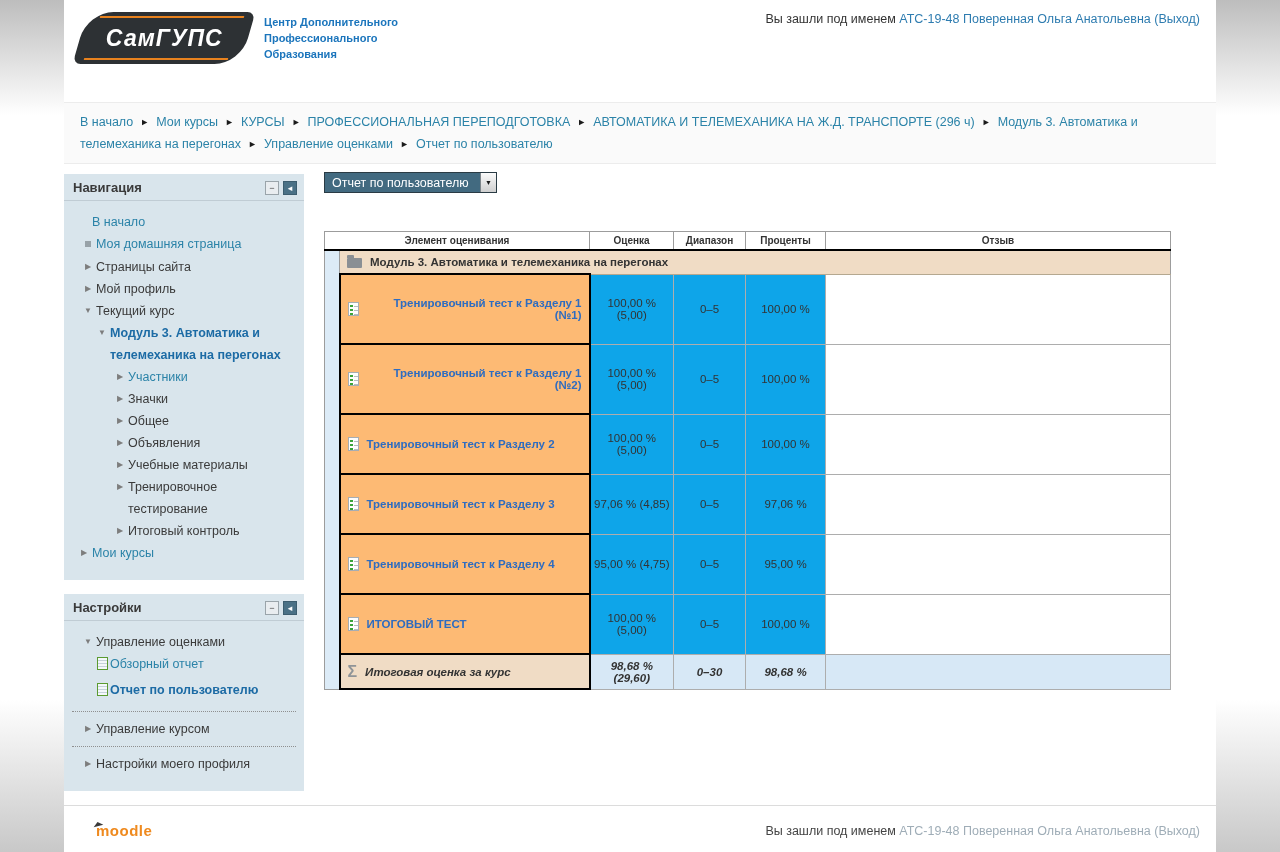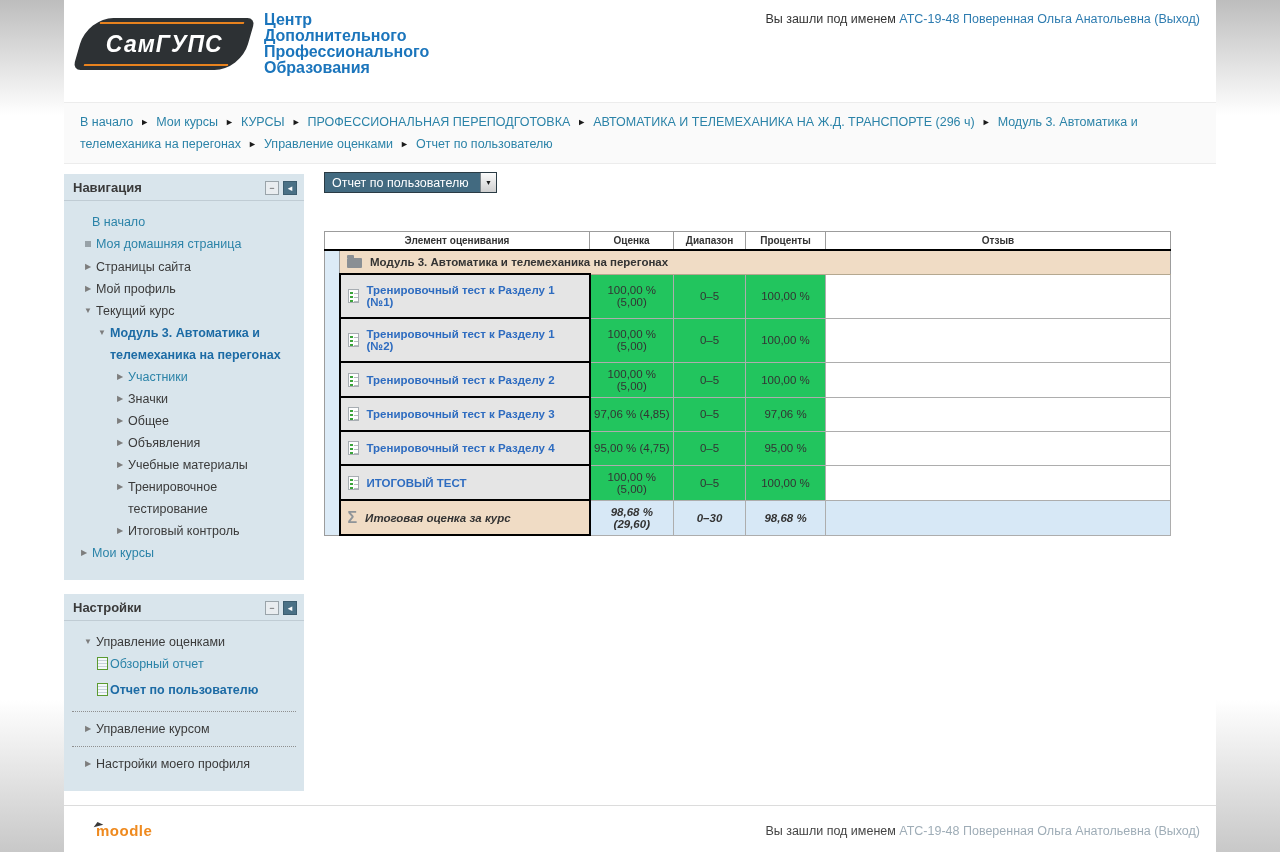--- a/index.html
+++ b/index.html
@@ -15,21 +15,21 @@
   .site-header { position:relative; height:102px; }
   .logo-group { position:absolute; left:16px; top:12px; display:flex; align-items:center; gap:16px; }
   .logo-mark {
     position:relative; width:168px; height:52px; background:#2d3134;
     transform: skewX(-16deg); border-radius:26px 8px 26px 8px;
     display:flex; align-items:center; justify-content:center;
   }
   .logo-mark::before { content:""; position:absolute; top:4px; left:14px; right:10px; height:2px; background:#e8821e; }
   .logo-mark::after  { content:""; position:absolute; bottom:4px; left:10px; right:14px; height:2px; background:#e8821e; }
   .logo-mark span { transform: skewX(16deg); color:#fff; font-weight:bold; font-style:italic; font-size:23px; letter-spacing:1px; }
-  .logo-caption { color:#1b75bc; font-weight:bold; font-size:16px; line-height:16px; width:175px; }
+  .logo-caption { color:#1b75bc; font-weight:bold; font-size:11px; line-height:16px; width:175px; }
   .login-info { position:absolute; right:16px; top:12px; font-size:12.5px; color:#333; }
   a { text-decoration:none; }
   .link-teal { color:#2b83a8; }
   .link-blue { color:#2e7cb0; }
   .link-darkbold { color:#1c6ba5; font-weight:bold; }
 
   
   .breadcrumb {
     padding:8px 16px; font-size:12.5px; line-height:22px; color:#333;
     background:#fafafa; border-top:1px solid #ececec; border-bottom:1px solid #ececec;
@@ -76,30 +76,30 @@
   .grade-table th { background:#fff; border:1px solid #9c9c9c; border-bottom:2px solid #000;
     font-weight:bold; padding:3px 0; font-size:10px; text-align:center; }
   td.gutter { background:#dcebf7; border:1px solid #9c9c9c; }
   td.cat-cell { background:#f0dcc5; border-top:2px solid #000; border-right:1px solid #9c9c9c;
     border-bottom:1px solid #b5a890; padding:5px 7px; font-weight:bold; }
   .cat-inner { display:flex; align-items:center; gap:8px; }
   .folder-icon { position:relative; width:15px; height:10px; background:#8a8f94; border-radius:1px;
     flex-shrink:0; margin-top:1px; }
   .folder-icon::before { content:""; position:absolute; top:-3px; left:0; width:7px; height:3px;
     background:#8a8f94; border-radius:1px 1px 0 0; }
-  td.name-cell { border:2px solid #000; padding:9px 7px; background:#e5e5e5; }
+  td.name-cell { border:2px solid #000; padding:22px 7px; background:#fdba74;text-align:right; }
   .name-inner { display:flex; align-items:center; gap:8px; }
   .name-inner a { font-weight:bold; color:#2e6cc0; font-size:11.5px; }
   .quiz-icon { position:relative; width:11px; height:14px; background:#fdfdfd; border:1px solid #a7adb2;
     flex-shrink:0; }
   .quiz-icon::before { content:""; position:absolute; left:1px; top:2px; width:3px; height:2px;
     background:#3aa33a; box-shadow:0 4px 0 #3aa33a, 0 8px 0 #3aa33a; }
   .quiz-icon::after { content:""; position:absolute; left:5px; top:3px; width:4px; height:1px;
     background:#b6bcc0; box-shadow:0 4px 0 #b6bcc0, 0 8px 0 #b6bcc0; }
-  td.val-cell { border:1px solid #adadad; background:#22c55e; text-align:center; padding:5px 3px; }
+  td.val-cell { border:1px solid #adadad; background:#0ea5e9; text-align:center; padding:5px 3px; }
   td.fb-cell { border:1px solid #adadad; background:#fff; }
   td.total-name { background:#f0dcc5; border:2px solid #000; padding:5px 7px;
     font-weight:bold; font-style:italic; }
   .total-inner { display:flex; align-items:center; gap:8px; }
   .sigma { font-style:normal; font-weight:bold; color:#8f9498; font-size:16px; line-height:14px; }
   td.total-val { background:#d7e8f6; border:1px solid #adadad; text-align:center;
     font-weight:bold; font-style:italic; padding:5px 4px; }
   td.total-fb { background:#d7e8f6; border:1px solid #adadad; }
 
   

